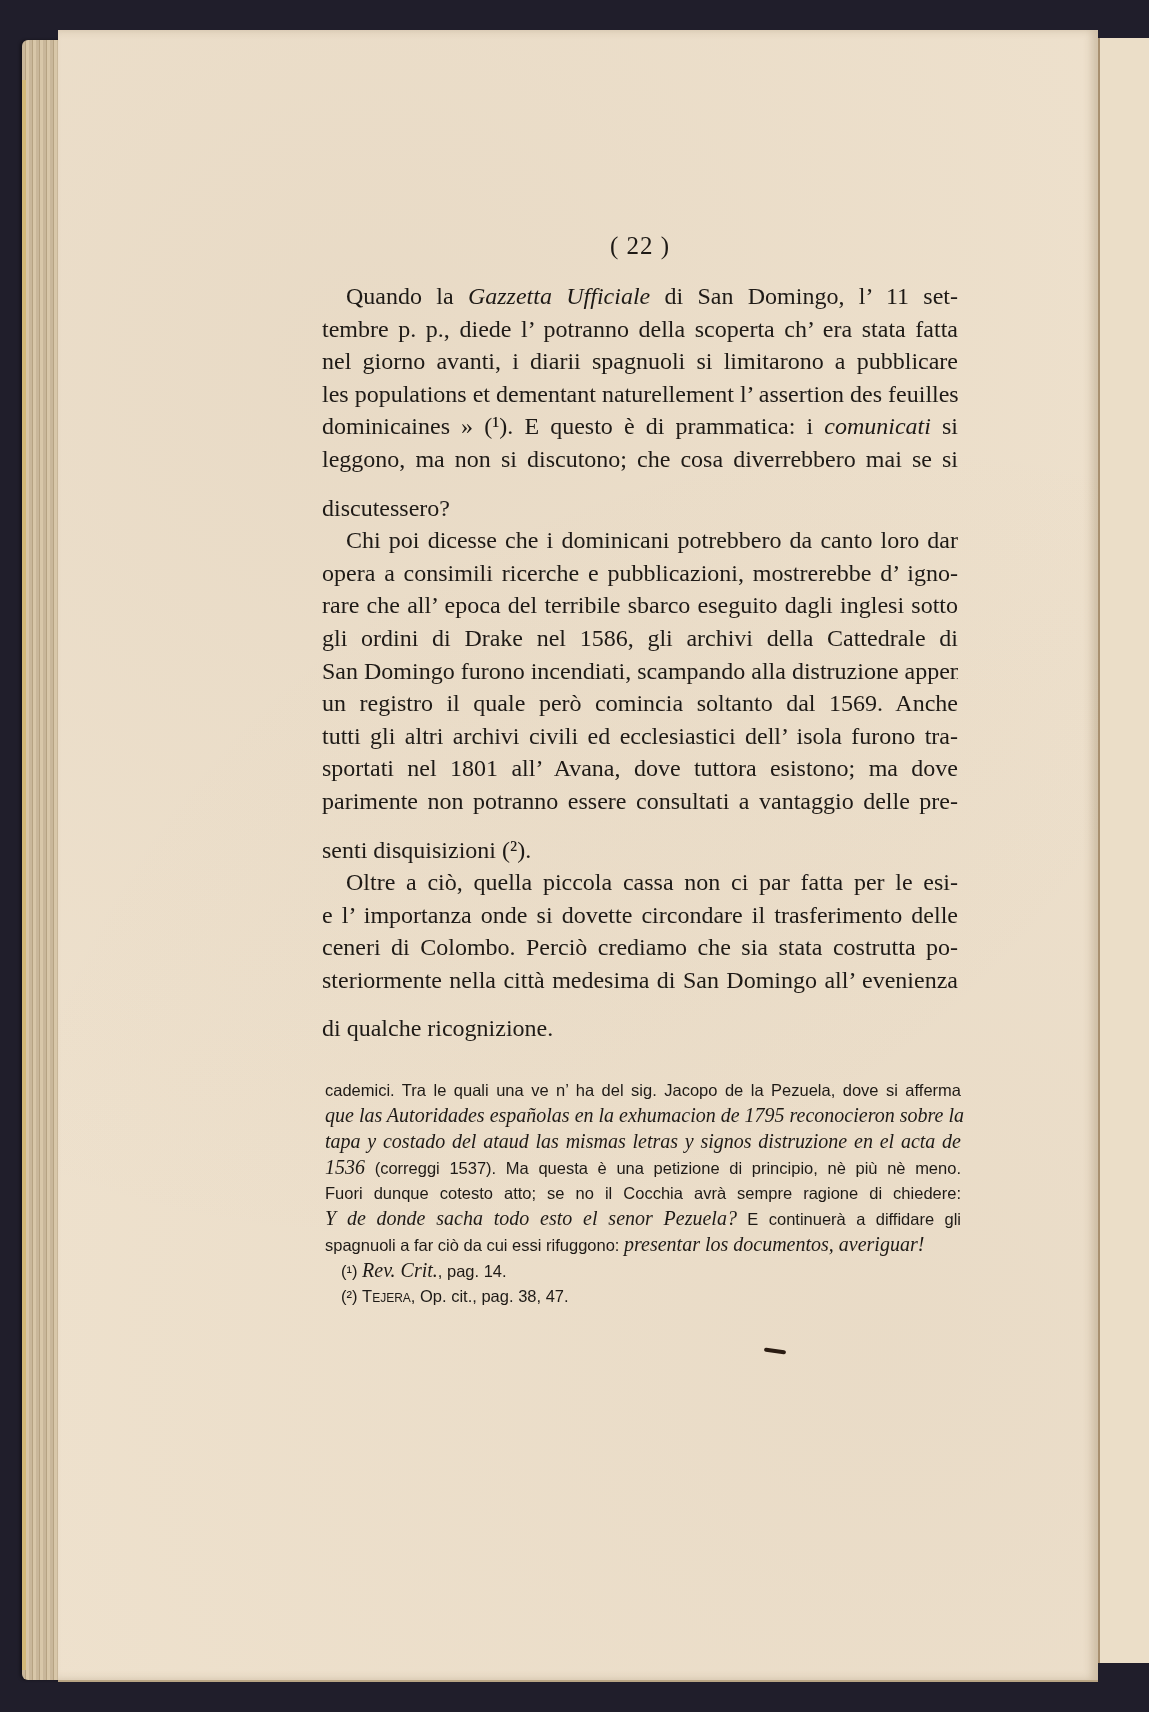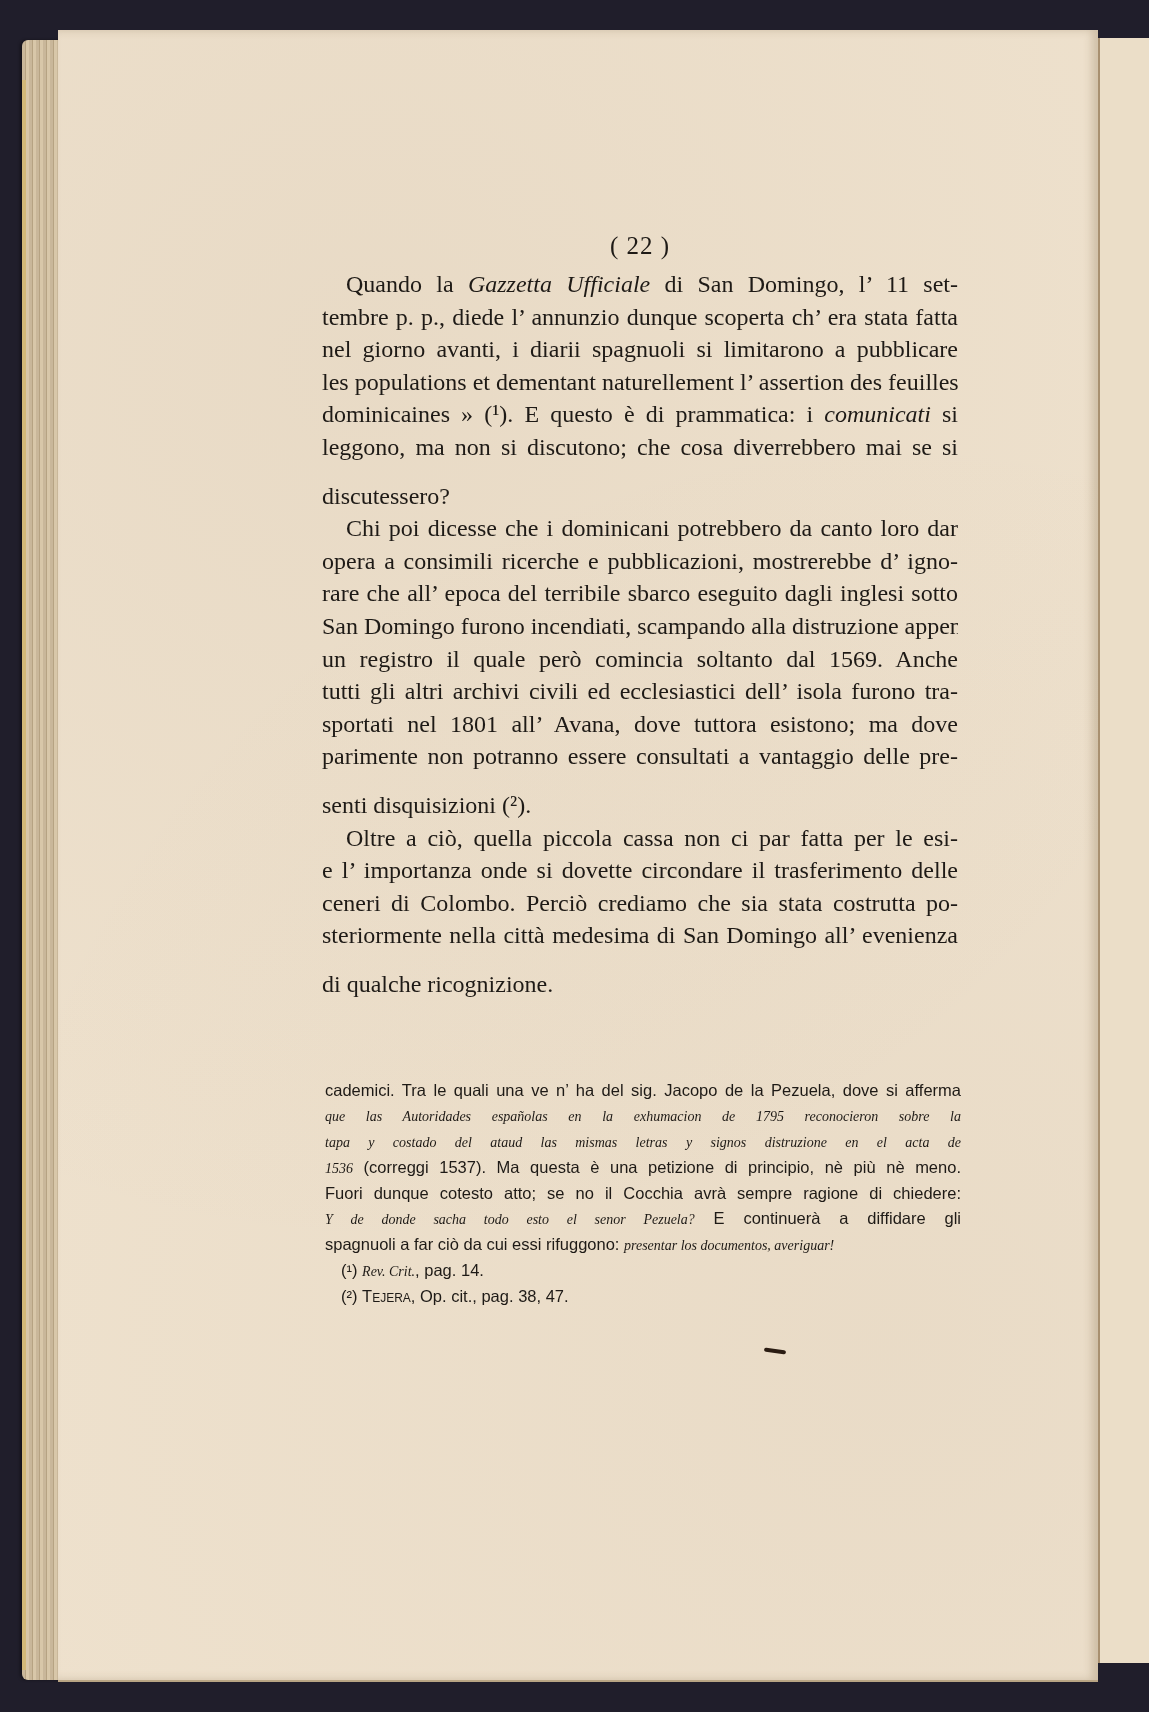--- a/index.html
+++ b/index.html
@@ -37,41 +37,41 @@
   .next-page {
     position: absolute; left: 1098px; top: 38px; width: 60px; height: 1625px;
     background: #ebdec8;
     border-left: 2px solid #a89070;
   }
   .text-block {
     position: absolute; left: 322px; top: 232px; width: 636px;
     color: #1e1a16;
   }
   .page-number {
-    text-align: center; font-size: 25px; margin-bottom: 8px;
+    text-align: center; font-size: 25px; margin-bottom: 20px;
     letter-spacing: 1px;
   }
   .para {
     font-size: 24px; line-height: 32.6px; margin: 0;
     text-align: justify; text-align-last: left;
     font-stretch: condensed;
   }
   .para .line { display: block; text-align: justify; text-align-last: justify; white-space: nowrap; overflow: hidden; }
   .para .line.last { text-align-last: left; margin-top: 16px; }
   .para .line.first { padding-left: 24px; }
   em { font-style: italic; }
   .footnotes {
     position: absolute; left: 325px; top: 1078px; width: 636px;
     color: #1e1a16;
     font-family: "Liberation Sans", "DejaVu Sans", sans-serif;
     font-size: 16.5px; line-height: 25px;
   }
   .footnotes .line { display: block; white-space: nowrap; text-align: justify; text-align-last: justify; }
   .footnotes .line.last { text-align-last: left; }
-  .footnotes em { font-family: "Liberation Serif", "DejaVu Serif", serif; font-size: 14px; margin-top: 41px; }
+  .footnotes em { font-family: "Liberation Serif", "DejaVu Serif", serif; font-size: 20px; margin-top: 41px; }
   .fn { padding-left: 16px; text-align-last: left !important; }
   .sc { font-variant: small-caps; }
   .dash-mark {
     position: absolute; left: 764px; top: 1349px; width: 22px; height: 4px;
     background: #2a1c12; transform: rotate(8deg); border-radius: 2px;
   }
 </style>
 </head>
 <body>
 
@@ -79,31 +79,32 @@
 <div class="page-stack"></div>
 <div class="next-page"></div>
 
 <div class="page"></div>
 
 <div class="text-block">
   <div class="page-number">( 22 )</div>
   <div id="paras">
       <div class="para">
         <span class="line first">Quando la <em>Gazzetta Ufficiale</em> di San Domingo, l’ 11 set-</span>
-        <span class="line">tembre p. p., diede l’ annunzio dunque scoperta ch’ era stata fatta</span>
+        <span class="line">tembre p. p., diede l’ potranno della scoperta ch’ era stata fatta</span>
         <span class="line">nel giorno avanti, i diarii spagnuoli si limitarono a pubblicare</span>
         <span class="line">les populations et dementant naturellement l’ assertion des feuilles</span>
         <span class="line">dominicaines » (¹). E questo è di prammatica: i <em>comunicati</em> si</span>
         <span class="line">leggono, ma non si discutono; che cosa diverrebbero mai se si</span>
         <span class="line last">discutessero?</span>
       </div>
       <div class="para">
         <span class="line first">Chi poi dicesse che i dominicani potrebbero da canto loro dar</span>
         <span class="line">opera a consimili ricerche e pubblicazioni, mostrerebbe d’ igno-</span>
         <span class="line">rare che all’ epoca del terribile sbarco eseguito dagli inglesi sotto</span>
+        <span class="line">gli ordini di Drake nel 1586, gli archivi della Cattedrale di</span>
         <span class="line">San Domingo furono incendiati, scampando alla distruzione appena</span>
         <span class="line">un registro il quale però comincia soltanto dal 1569. Anche</span>
         <span class="line">tutti gli altri archivi civili ed ecclesiastici dell’ isola furono tra-</span>
         <span class="line">sportati nel 1801 all’ Avana, dove tuttora esistono; ma dove</span>
         <span class="line">parimente non potranno essere consultati a vantaggio delle pre-</span>
         <span class="line last">senti disquisizioni (²).</span>
       </div>
       <div class="para">
         <span class="line first">Oltre a ciò, quella piccola cassa non ci par fatta per le esi-</span>
         <span class="line">e l’ importanza onde si dovette circondare il trasferimento delle</span>

